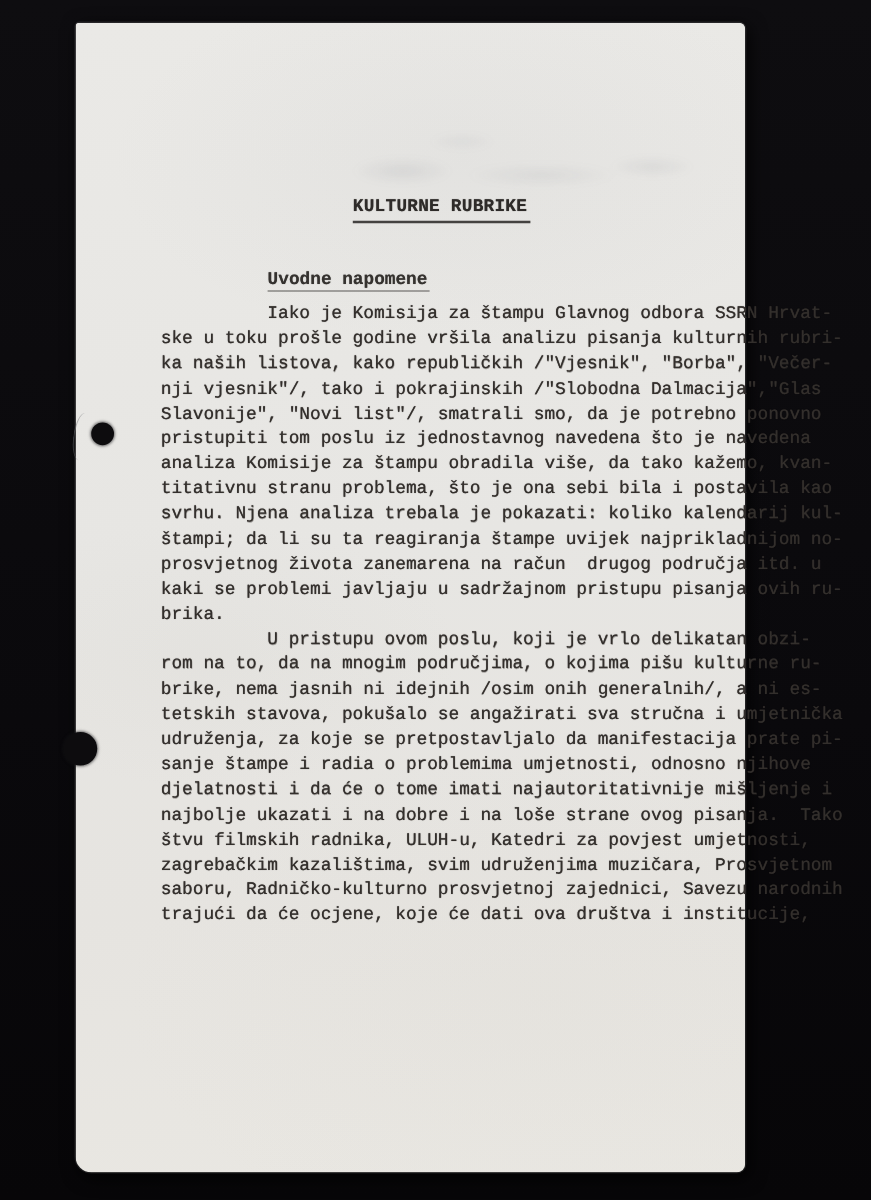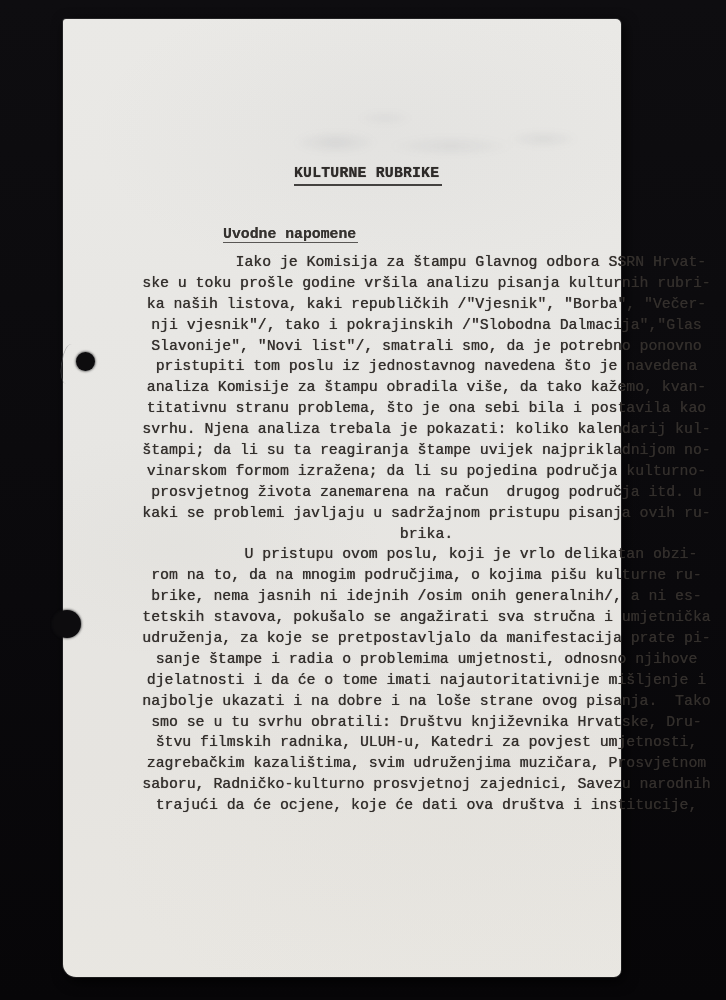--- a/index.html
+++ b/index.html
@@ -72,21 +72,21 @@
     white-space:pre;
     border-bottom:1.6px solid rgba(53,50,47,0.8);
     padding:0 2px 0 0;
     text-shadow:0 0 0.6px rgba(53,50,47,0.8);
   }
   .doc-body{
     position:absolute;left:71px;top:233px;width:585px;
     font-size:14.8px;line-height:20.9px;color:#332f2c;
     text-shadow:0 0 0.7px rgba(51,47,44,0.75), 0.3px 0.2px 0 rgba(51,47,44,0.35);
   }
-  .tline{white-space:pre;height:20.9px;text-align:center;}
+  .tline{white-space:pre;height:20.9px;}
 </style>
 </head>
 <body>
 
 <div class="photo-bg"></div>
 
 <div class="paper">
   <div class="ghost"></div>
   <div class="stain-speck"></div>
   <div class="pen-arc"></div>
@@ -94,42 +94,40 @@
   <div class="hole-punch-2"></div>
 
   <div class="doc-title">KULTURNE RUBRIKE</div>
 
   <div class="section-heading">Uvodne napomene</div>
 
   <div class="doc-body">
     <div>
         <div class="tline">          Iako je Komisija za štampu Glavnog odbora SSRN Hrvat-</div>
         <div class="tline">ske u toku prošle godine vršila analizu pisanja kulturnih rubri-</div>
-        <div class="tline">ka naših listova, kaki republičkih /"Vjesnik", "Borba", "Večer-</div>
+        <div class="tline">ka naših listova, kako republičkih /"Vjesnik", "Borba", "Večer-</div>
         <div class="tline">nji vjesnik"/, tako i pokrajinskih /"Slobodna Dalmacija","Glas</div>
         <div class="tline">Slavonije", "Novi list"/, smatrali smo, da je potrebno ponovno</div>
         <div class="tline">pristupiti tom poslu iz jednostavnog navedena što je navedena</div>
         <div class="tline">analiza Komisije za štampu obradila više, da tako kažemo, kvan-</div>
         <div class="tline">titativnu stranu problema, što je ona sebi bila i postavila kao</div>
         <div class="tline">svrhu. Njena analiza trebala je pokazati: koliko kalendarij kul-</div>
         <div class="tline">štampi; da li su ta reagiranja štampe uvijek najprikladnijom no-</div>
-        <div class="tline">vinarskom formom izražena; da li su pojedina područja kulturno-</div>
         <div class="tline">prosvjetnog života zanemarena na račun  drugog područja itd. u</div>
         <div class="tline">kaki se problemi javljaju u sadržajnom pristupu pisanja ovih ru-</div>
         <div class="tline">brika.</div>
       </div>
     <div>
         <div class="tline">          U pristupu ovom poslu, koji je vrlo delikatan obzi-</div>
         <div class="tline">rom na to, da na mnogim područjima, o kojima pišu kulturne ru-</div>
         <div class="tline">brike, nema jasnih ni idejnih /osim onih generalnih/, a ni es-</div>
         <div class="tline">tetskih stavova, pokušalo se angažirati sva stručna i umjetnička</div>
         <div class="tline">udruženja, za koje se pretpostavljalo da manifestacija prate pi-</div>
         <div class="tline">sanje štampe i radia o problemima umjetnosti, odnosno njihove</div>
         <div class="tline">djelatnosti i da će o tome imati najautoritativnije mišljenje i</div>
         <div class="tline">najbolje ukazati i na dobre i na loše strane ovog pisanja.  Tako</div>
-        <div class="tline">smo se u tu svrhu obratili: Društvu književnika Hrvatske, Dru-</div>
         <div class="tline">štvu filmskih radnika, ULUH-u, Katedri za povjest umjetnosti,</div>
         <div class="tline">zagrebačkim kazalištima, svim udruženjima muzičara, Prosvjetnom</div>
         <div class="tline">saboru, Radničko-kulturno prosvjetnoj zajednici, Savezu narodnih</div>
         <div class="tline">trajući da će ocjene, koje će dati ova društva i institucije,</div>
       </div>
   </div>
 </div>
 
 </body></html>

